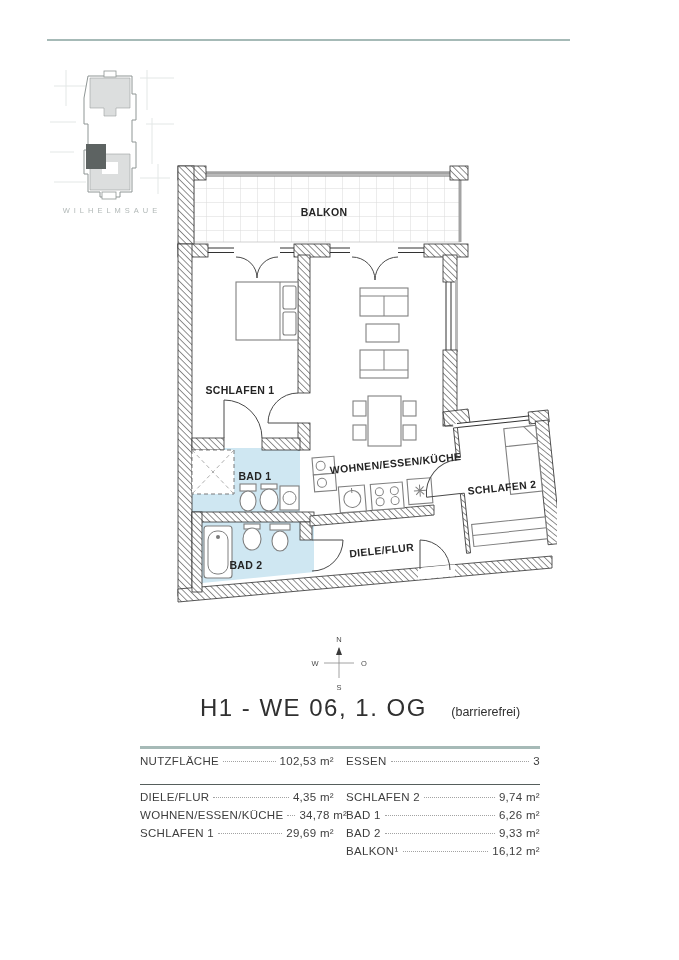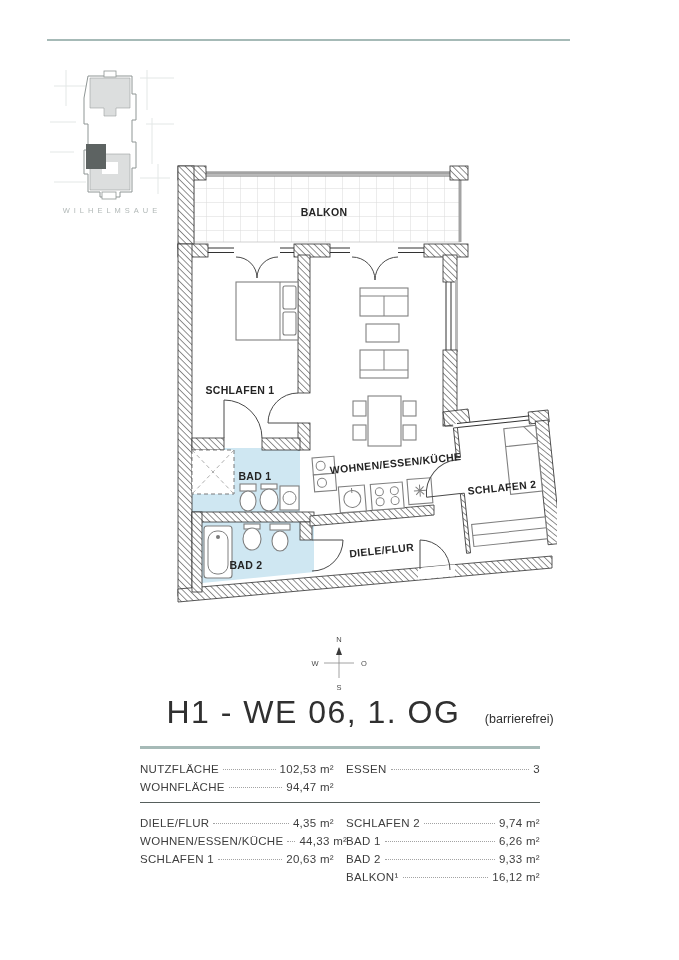--- a/index.html
+++ b/index.html
@@ -5,31 +5,31 @@
   html,body{margin:0;padding:0;background:#fff;}
   .page{position:relative;width:570px;height:960px;background:#fff;overflow:hidden;
         font-family:"Liberation Sans",sans-serif;color:#3c3c3c;}
   .top-rule{position:absolute;left:47px;top:39px;width:626px;height:2px;background:#a6bab7;}
   .site-plan{position:absolute;left:46px;top:64px;width:132px;height:142px;}
   .site-name{position:absolute;left:40px;top:206px;width:144px;text-align:center;
              font-size:7.5px;letter-spacing:4px;color:#b1b8b7;}
   .plan{position:absolute;left:172px;top:160px;width:385px;height:462px;}
   .compass{position:absolute;left:300px;top:626px;width:80px;height:74px;}
   .title{position:absolute;left:100px;top:694px;width:520px;text-align:center;white-space:nowrap;}
-  .title .main{font-size:32px;letter-spacing:1.5px;color:#303030;}
+  .title .main{font-size:24px;letter-spacing:1.5px;color:#303030;}
   .title .suffix{font-size:12.5px;color:#303030;margin-left:20px;}
   .table{position:absolute;left:140px;top:746px;width:400px;}
   .rule-accent{height:2.5px;background:#a6bab7;margin-bottom:6px;}
   .rule-dark{height:1.8px;background:#565e5c;margin:11px 0 6px 0;}
   .cols{display:flex;gap:12px;}
   .col{flex:1;min-width:0;}
   .row{display:flex;align-items:baseline;height:18px;font-size:11.5px;color:#3e3e3e;letter-spacing:.3px;}
   .lbl{white-space:nowrap;}
   .dots{flex:1;border-bottom:1.5px dotted #a3a3a3;margin:0 4px;transform:translateY(-3px);min-width:8px;}
-  .val{white-space:nowrap;margin-top:8px;}
+  .val{white-space:nowrap;}
   svg text.lbl2{font:bold 10.5px "Liberation Sans",sans-serif;fill:#242424;letter-spacing:.3px;text-anchor:middle;}
   svg text.cmp{font:7.5px "Liberation Sans",sans-serif;fill:#4c4c4c;text-anchor:middle;}
   .wall{fill:url(#hatch);stroke:#2f2f2f;stroke-width:.8;}
   .furn{fill:#fff;stroke:#808080;stroke-width:1.1;}
   .thin{stroke:#808080;stroke-width:1;fill:none;}
   .door{fill:none;stroke:#4a4a4a;stroke-width:1;}
   .glaz{stroke:#333;stroke-width:1;}
 </style>
 </head>
 <body>
@@ -258,51 +258,46 @@
 
   <div class="table">
     <div class="rule-accent"></div>
     <div class="cols">
       <div class="col">
         <div class="row">
           <span class="lbl">NUTZFLÄCHE</span>
           <span class="dots"></span>
           <span class="val">102,53 m²</span>
         </div>
-        <div class="row">
-          <span class="lbl">WOHNFLÄCHE</span>
-          <span class="dots"></span>
-          <span class="val">94,47 m²</span>
-        </div>
       </div>
       <div class="col">
         <div class="row">
           <span class="lbl">ESSEN</span>
           <span class="dots"></span>
           <span class="val">3</span>
         </div>
       </div>
     </div>
     <div class="rule-dark"></div>
     <div class="cols">
       <div class="col">
         <div class="row">
           <span class="lbl">DIELE/FLUR</span>
           <span class="dots"></span>
           <span class="val">4,35 m²</span>
         </div>
         <div class="row">
           <span class="lbl">WOHNEN/ESSEN/KÜCHE</span>
           <span class="dots"></span>
-          <span class="val">44,33 m²</span>
+          <span class="val">34,78 m²</span>
         </div>
         <div class="row">
           <span class="lbl">SCHLAFEN 1</span>
           <span class="dots"></span>
-          <span class="val">20,63 m²</span>
+          <span class="val">29,69 m²</span>
         </div>
       </div>
       <div class="col">
         <div class="row">
           <span class="lbl">SCHLAFEN 2</span>
           <span class="dots"></span>
           <span class="val">9,74 m²</span>
         </div>
         <div class="row">
           <span class="lbl">BAD 1</span>

